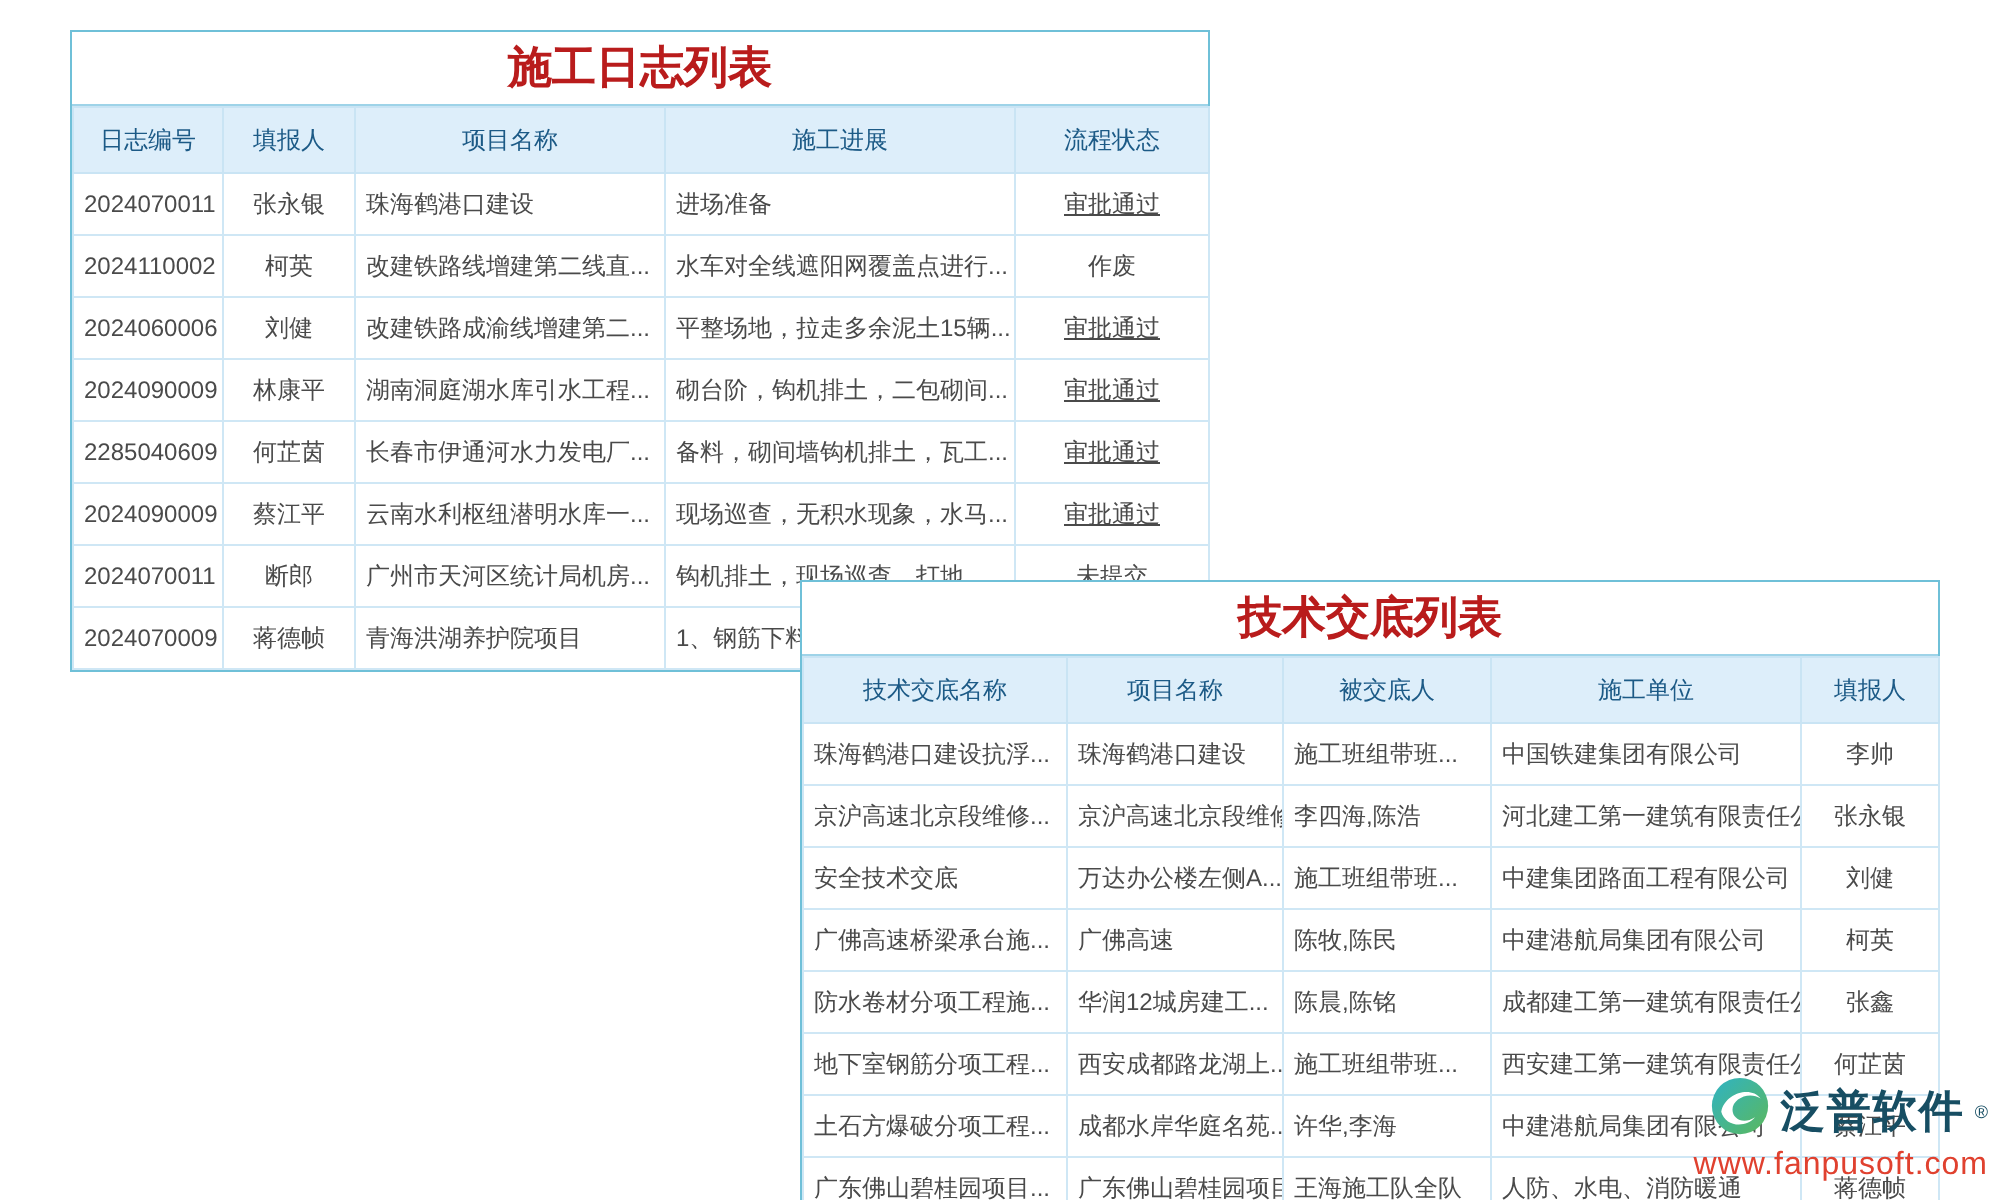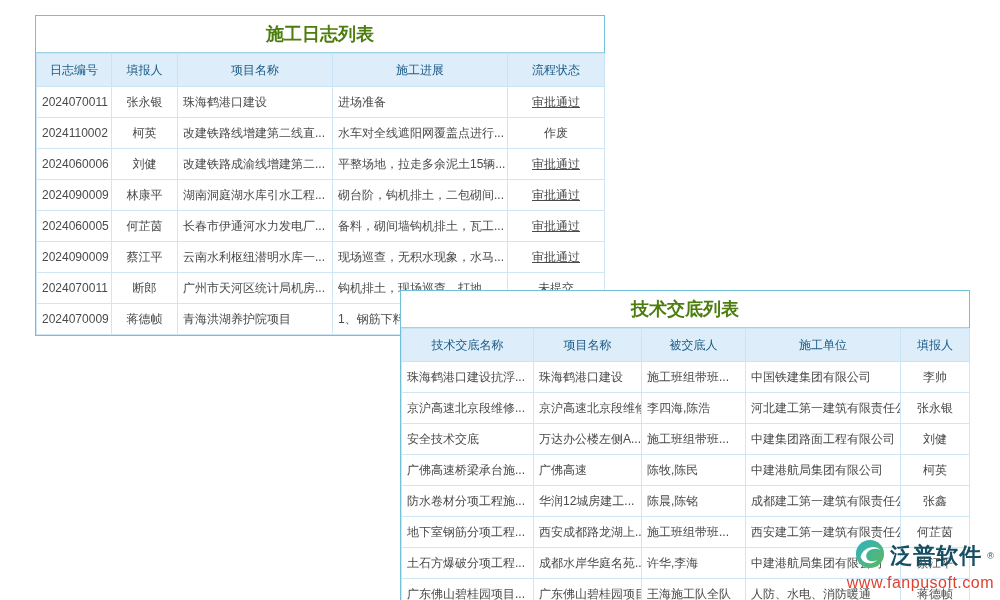--- a/index.html
+++ b/index.html
@@ -10,21 +10,21 @@
   }
   .window{
     position:absolute;background:#ffffff;
     border:1px solid #6fc0d8;
     box-sizing:border-box;
   }
   #log-window{left:35px;top:15px;width:570px;z-index:1;}
   #disc-window{left:400px;top:290px;width:570px;z-index:10;}
   .window-title{
     height:36px;line-height:36px;text-align:center;
-    font-size:18px;font-weight:bold;color:#4d7c0f;
+    font-size:22px;font-weight:bold;color:#b91c1c;
     background:#ffffff;border-bottom:1px solid #9ed3e8;
   }
   table.grid{
     width:100%;border-collapse:collapse;table-layout:fixed;
     font-size:12px;
   }
   .grid th{
     background:#ddeefa;color:#1c5a86;font-weight:normal;
     height:32px;border:1px solid #c9e4f4;
     text-align:center;padding:0 3px;overflow:hidden;white-space:nowrap;
@@ -104,21 +104,21 @@
         <td class="c-green">审批通过</td>
       </tr>
       <tr>
         <td class="c-blue">2024090009</td>
         <td class="c-blue">林康平</td>
         <td class="c-blue al">湖南洞庭湖水库引水工程...</td>
         <td class="c-dark al">砌台阶，钩机排土，二包砌间...</td>
         <td class="c-green">审批通过</td>
       </tr>
       <tr>
-        <td class="c-blue">2024060005</td>
+        <td class="c-blue">2285040609</td>
         <td class="c-orange">何芷茵</td>
         <td class="c-blue al">长春市伊通河水力发电厂...</td>
         <td class="c-dark al">备料，砌间墙钩机排土，瓦工...</td>
         <td class="c-green">审批通过</td>
       </tr>
       <tr>
         <td class="c-blue">2024090009</td>
         <td class="c-blue">蔡江平</td>
         <td class="c-blue al">云南水利枢纽潜明水库一...</td>
         <td class="c-dark al">现场巡查，无积水现象，水马...</td>

